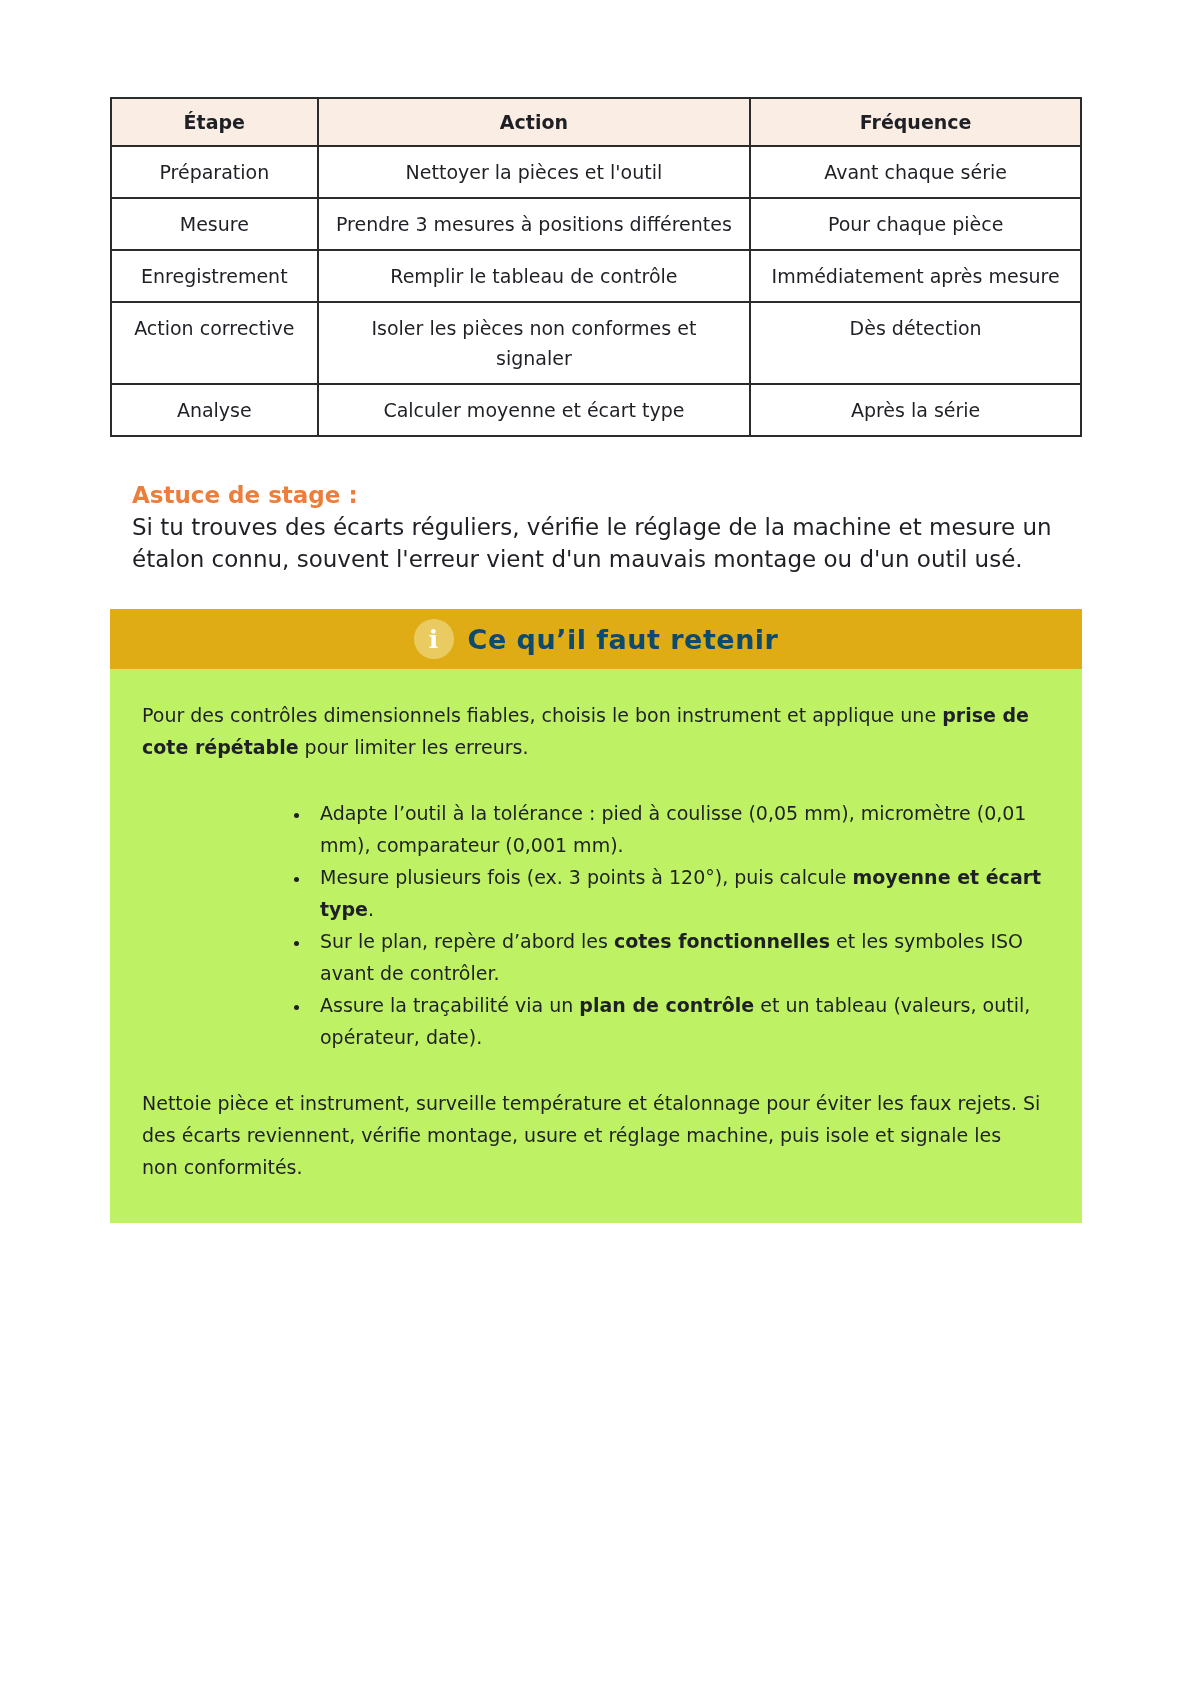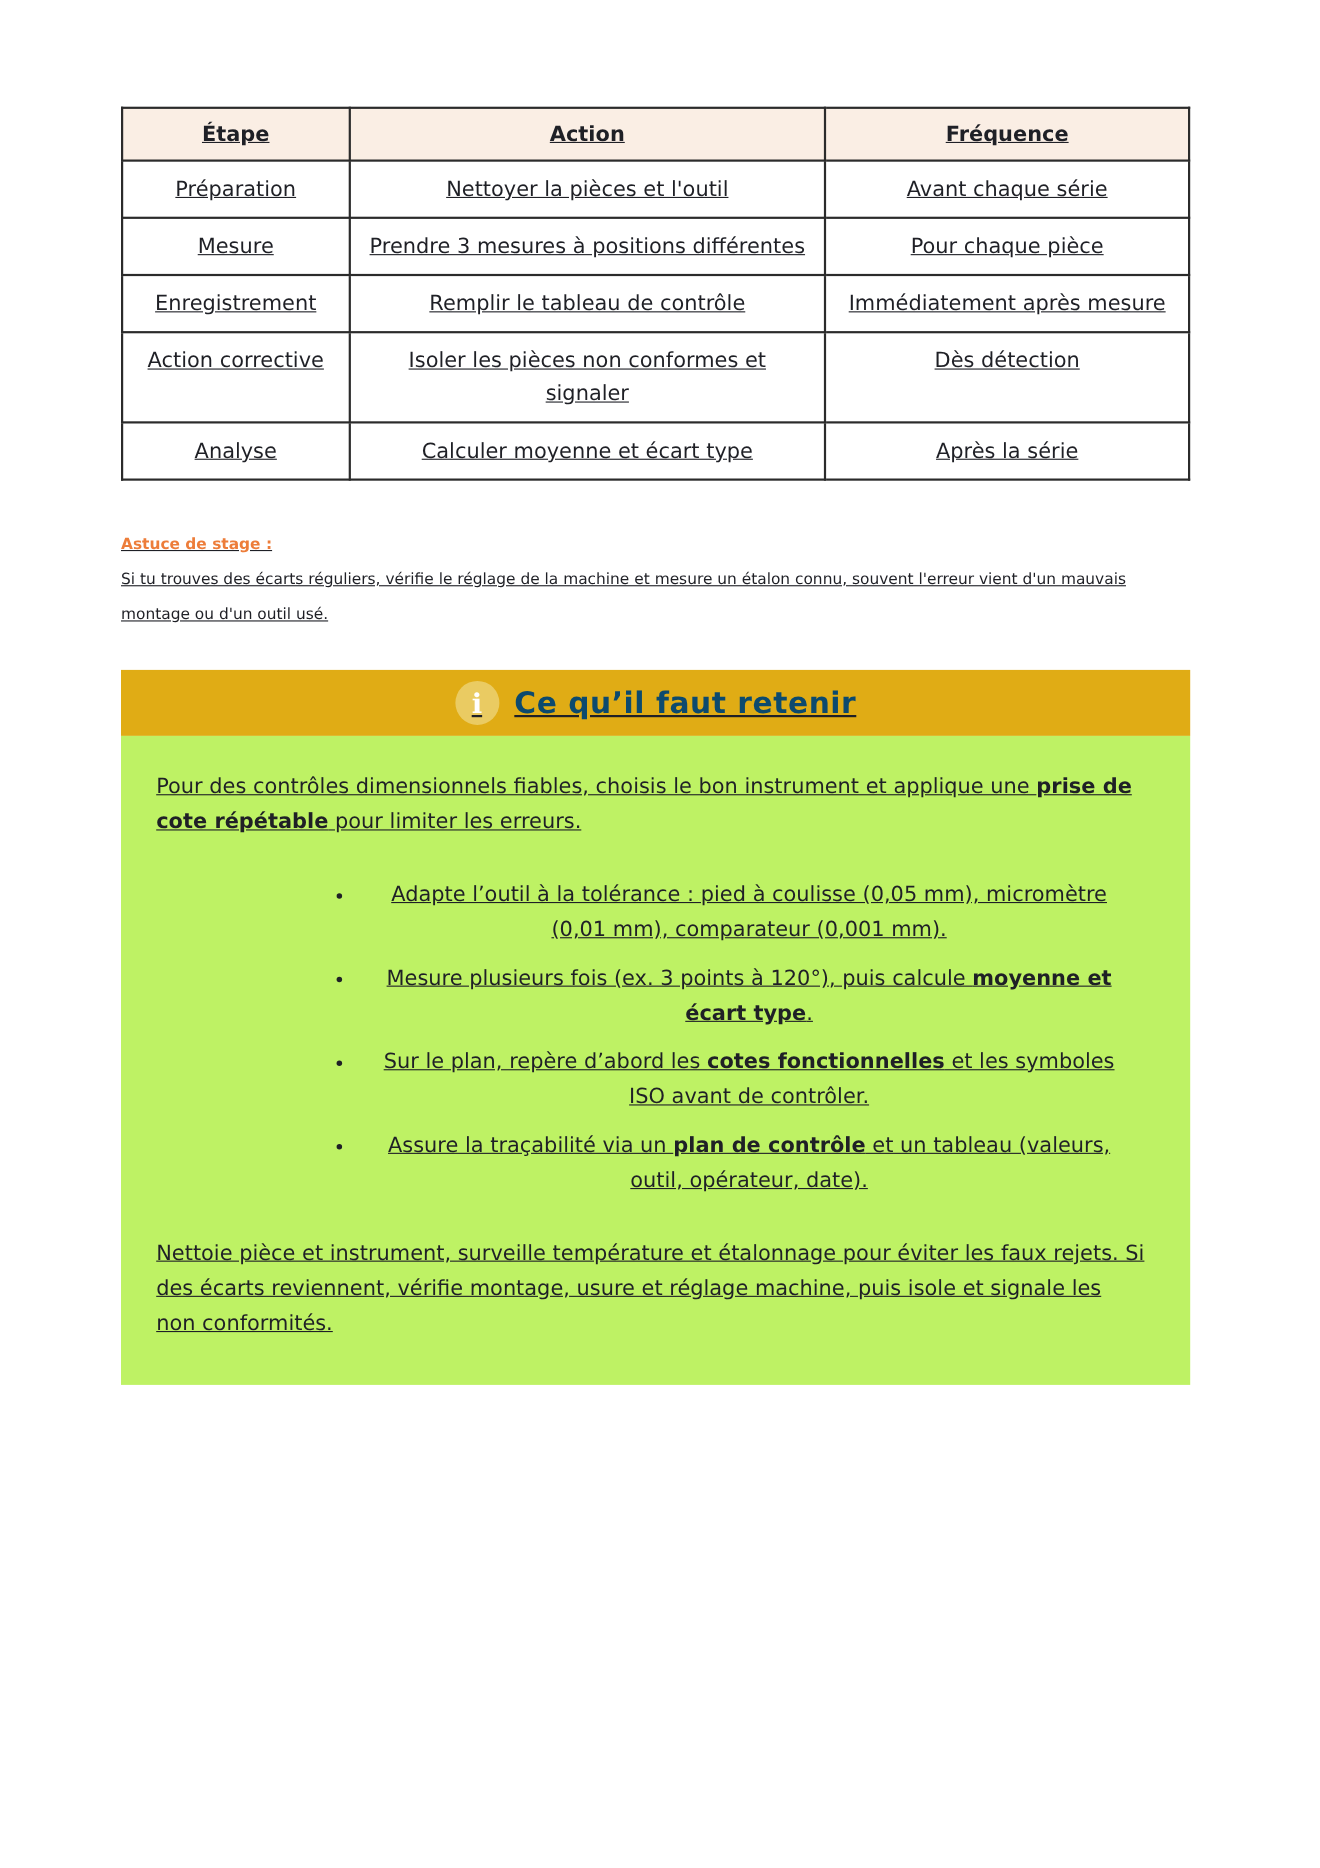--- a/index.html
+++ b/index.html
@@ -8,21 +8,20 @@
     background: #ffffff;
   }
   .page {
     position: relative;
     width: 1200px;
     height: 1666px;
     background: #ffffff;
     font-family: "DejaVu Sans", sans-serif;
     color: #1F2026;
     overflow: hidden;
-    text-decoration: underline;
   }
   .content {
     box-sizing: border-box;
     padding: 97px 118px 0 110px;
   }
 
   
   table.control-table {
     width: 100%;
     border-collapse: collapse;
@@ -44,22 +43,23 @@
     text-align: center;
     font-weight: 700;
     padding: 8px 10px;
   }
   table.control-table col.c1 { width: 21.3%; }
   table.control-table col.c2 { width: 44.6%; }
   table.control-table col.c3 { width: 34.1%; }
 
   
   .section {
-    font-size: 14px;
+    font-size: 23px;
     line-height: 32px;
+    margin-left: 22px;
   }
   .section.astuce { margin-top: 42px; }
   .section.erreurs { margin-top: 32px; }
   .section-heading {
     font-weight: 700;
     margin: 0;
   }
   .section-heading.orange { color: #ED7D3A; }
   .section-body { margin: 0; }
 
@@ -100,22 +100,21 @@
     line-height: 32px;
   }
   .callout-body p { margin: 0; }
   .callout-body ul {
     list-style: disc outside;
     margin: 34px 0 34px 0;
     padding-left: 168px;
   }
   .callout-body li {
     padding-left: 10px;
-    margin: 12px;
-    text-align: center;
+    margin: 0;
   }
   .callout-body li::marker {
     color: #1F2026;
     font-size: 15px;
   }
   strong { font-weight: 700; }
 </style>
 </head>
 <body>
 

